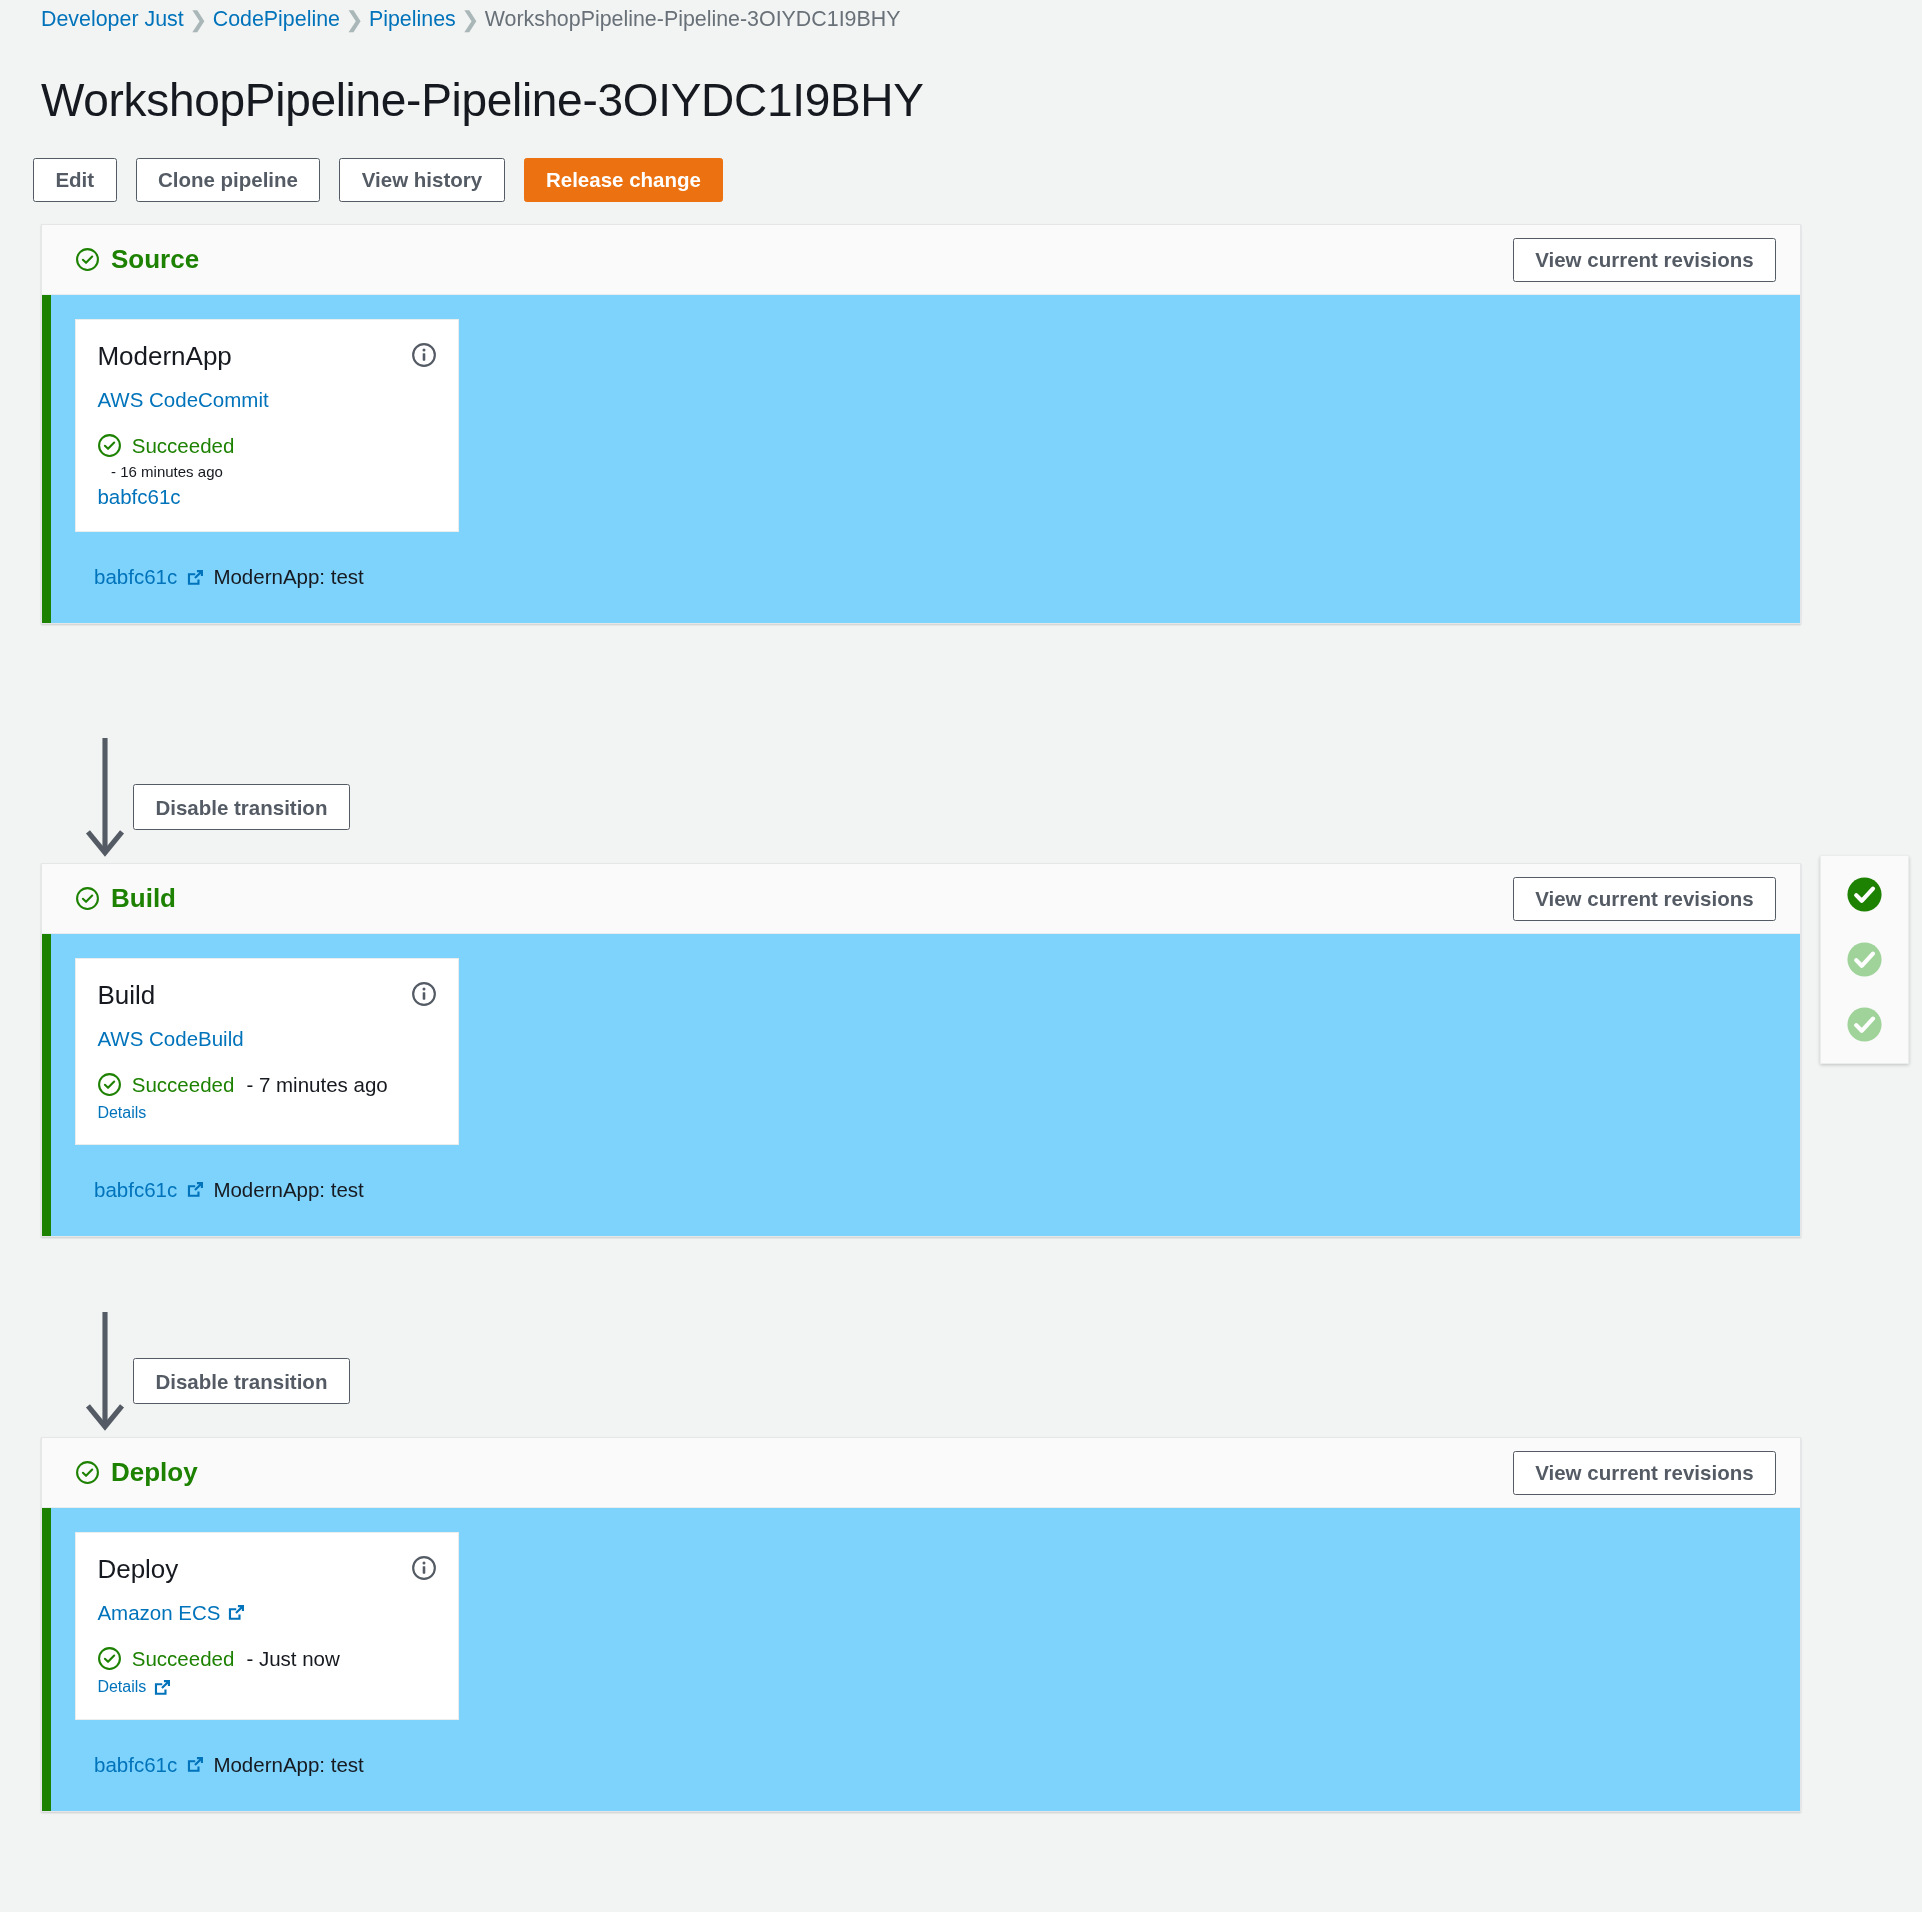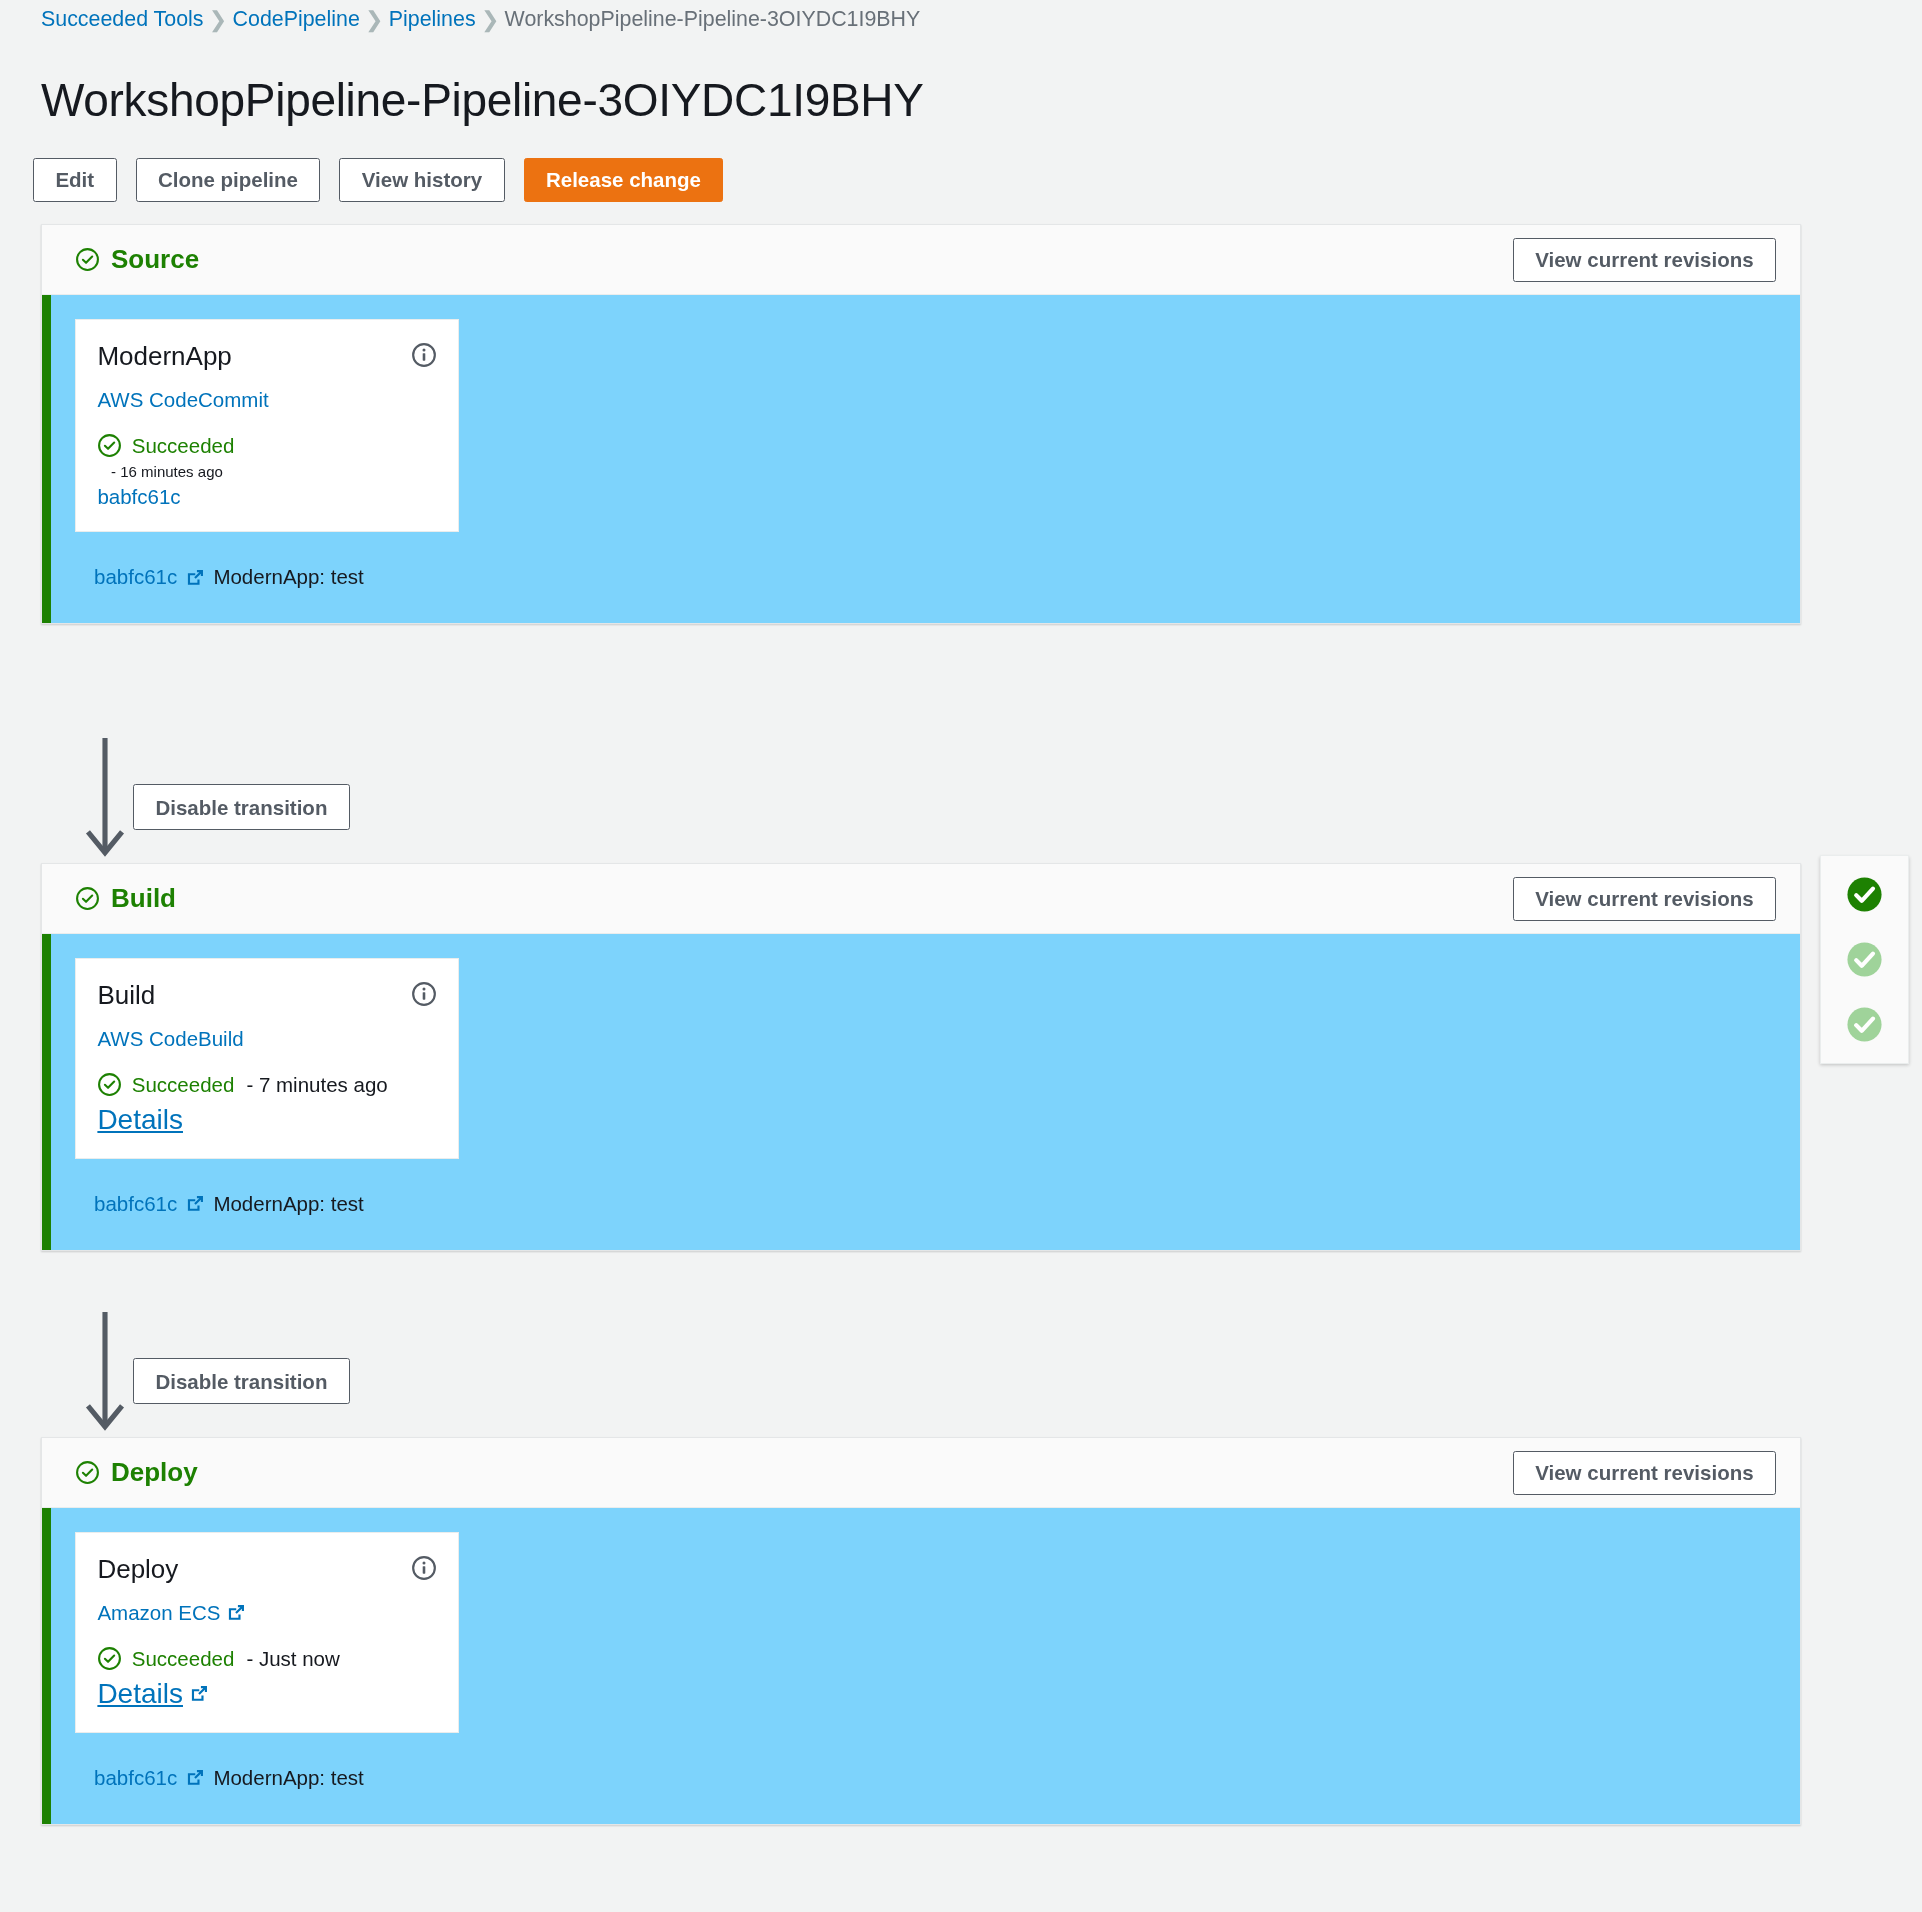--- a/index.html
+++ b/index.html
@@ -132,24 +132,24 @@
     line-height: 1.35;
   }
   .status-ok { color: #1d8102; margin-left: 9.4px; }
   .status-time { color: #16191f; margin-left: 12px; white-space: nowrap; }
   .status-sub {
     font-size: 15px; color: #16191f;
     margin-top: 3.4px; margin-left: 13.7px;
   }
   .details-link {
     margin-top: 5.1px;
-    font-size: 28px;
+    font-size: 16px;
     color: #0073bb;
     cursor: pointer;
-    display: inline-flex; align-items: center; gap: 6.8px; text-decoration: underline;
+    display: inline-flex; align-items: center; gap: 6.8px;
   }
   .revision-link {
     margin-top: 5.1px;
     font-size: 20.5px; color: #0073bb; cursor: pointer;
     display: inline-block;
   }
 
   
   .commit-row {
     display: flex; align-items: center; gap: 8.6px;
@@ -188,21 +188,21 @@
     cursor: pointer;
   }
   .mini-check { width: 39px; height: 39px; display: block; }
 </style>
 </head>
 <body>
 
 <div class="page">
 
   <nav class="breadcrumb">
-    <span class="crumb-link">Succeeded Tools</span>
+    <span class="crumb-link">Developer Just</span>
     <span class="crumb-sep">❯</span>
     <span class="crumb-link">CodePipeline</span>
     <span class="crumb-sep">❯</span>
     <span class="crumb-link">Pipelines</span>
     <span class="crumb-sep">❯</span>
     <span class="crumb-current">WorkshopPipeline-Pipeline-3OIYDC1I9BHY</span>
   </nav>
 
   <h1 class="page-title">WorkshopPipeline-Pipeline-3OIYDC1I9BHY</h1>
 

